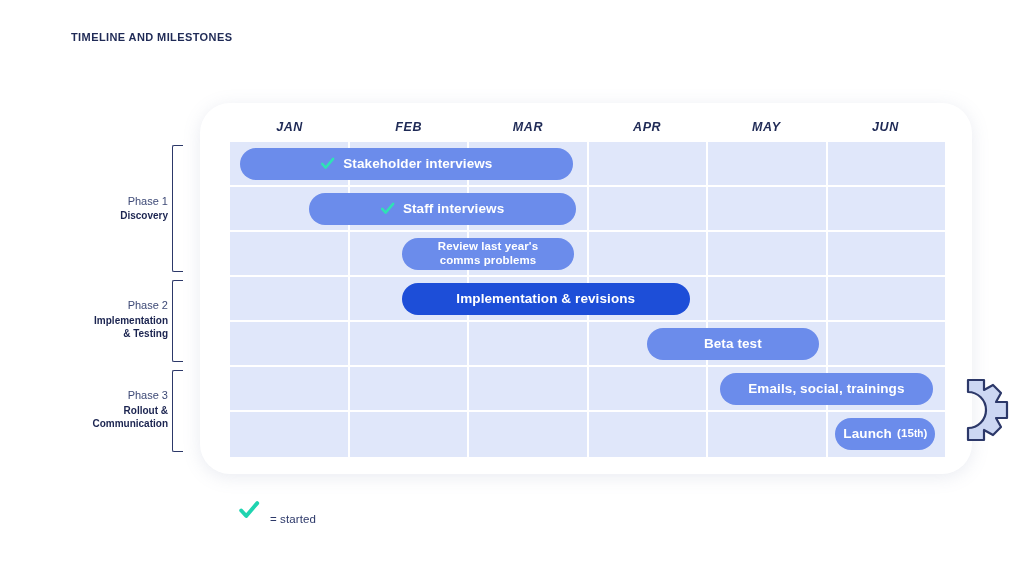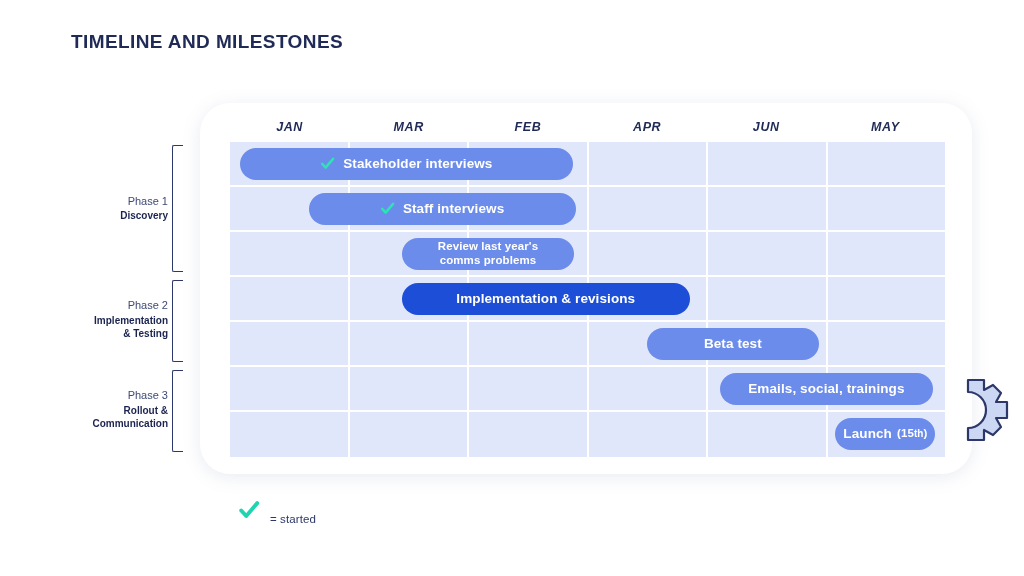--- a/index.html
+++ b/index.html
@@ -12,21 +12,21 @@
     font-family: "Liberation Sans", sans-serif;
     overflow: hidden;
     position: relative;
   }
 
   
   .page-title {
     position: absolute;
     left: 71px;
     top: 31px;
-    font-size: 19px;
+    font-size: 11px;
     font-weight: bold;
     letter-spacing: 0.4px;
     color: #1f2a56;
     white-space: nowrap;
   }
 
   
   .gear-decoration {
     position: absolute;
     left: 958px;
@@ -206,25 +206,25 @@
              L43 55 L35 63 L26 58
              L26 68 L10 68
              L10 56
              A16 16 0 0 0 10 20
              Z" fill="#ccd7f3" stroke="#2c3869" stroke-width="2.2" stroke-linejoin="round"></path>
   </svg>
 </div>
 
 <div class="month-header">
   <div class="month-cell">JAN</div>
+  <div class="month-cell">FEB</div>
   <div class="month-cell">MAR</div>
-  <div class="month-cell">FEB</div>
   <div class="month-cell">APR</div>
+  <div class="month-cell">MAY</div>
   <div class="month-cell">JUN</div>
-  <div class="month-cell">MAY</div>
 </div>
 
 <div class="grid" id="grid">
     <div class="grid-row">
       <div class="grid-cell" style="background: rgb(224, 231, 250);"></div>
       <div class="grid-cell" style="background: rgb(224, 231, 250);"></div>
       <div class="grid-cell" style="background: rgb(224, 231, 250);"></div>
       <div class="grid-cell" style="background: rgb(224, 231, 250);"></div>
       <div class="grid-cell" style="background: rgb(224, 231, 250);"></div>
       <div class="grid-cell" style="background: rgb(224, 231, 250);"></div>

